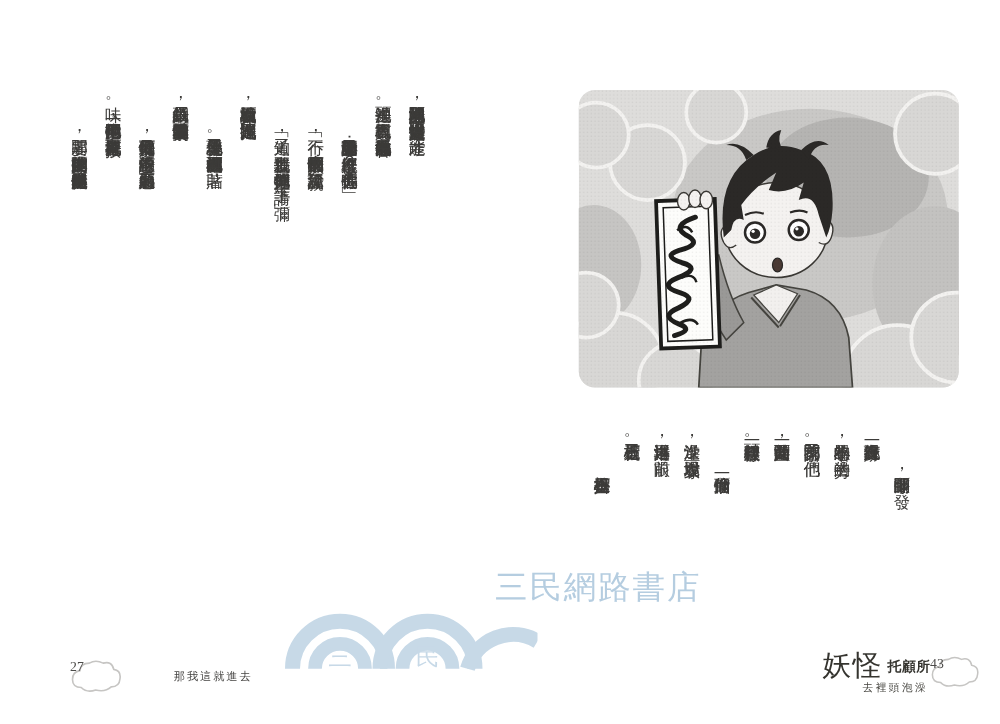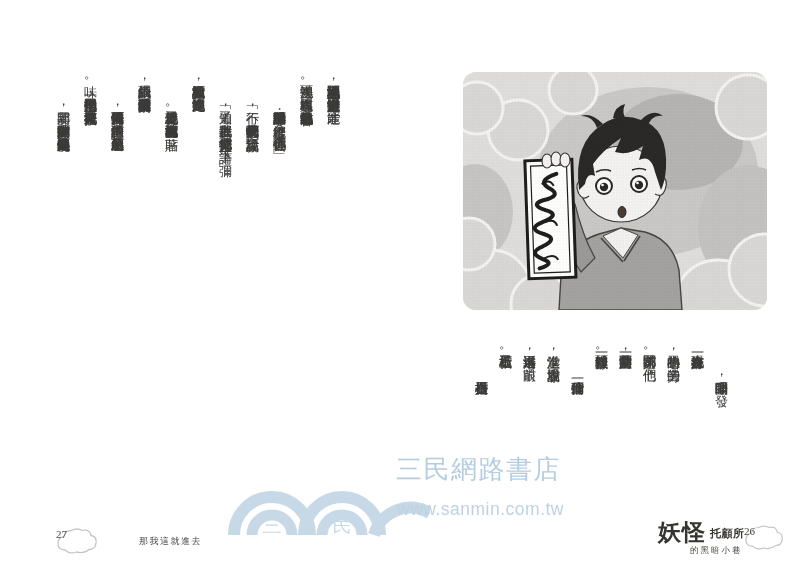--- a/index.html
+++ b/index.html
@@ -31,21 +31,21 @@
     font-size:11px;color:#4c4b49;font-family:"Liberation Serif",serif;
   }
   #badge-27{left:56px;top:527px;width:42px;height:28px;}
   #badge-26{left:744px;top:524px;width:40px;height:27px;}
   #chapter-title{
     position:absolute;left:139px;top:535px;font-size:9px;letter-spacing:1.5px;color:#46454:
   }
   #chapter-title{position:absolute;left:139px;top:535px;font-size:9px;letter-spacing:1.5px;color:#464543;}
   #series-logo{position:absolute;left:658px;top:515px;width:88px;height:42px;color:#35342f;}
   #series-logo .logo-main{
-    position:absolute;left:0;top:2px;font-size:23px;font-weight:700;letter-spacing:1px;
+    position:absolute;left:0;top:2px;font-size:23px;font-weight:400;letter-spacing:1px;
     font-family:"Liberation Serif",serif;
   }
   #series-logo .logo-sub{
     position:absolute;left:52px;top:11px;font-size:11px;font-weight:600;letter-spacing:0.5px;text-align:right;
   }
   #series-logo .logo-subtitle{
     position:absolute;left:32px;top:30px;font-size:8.5px;letter-spacing:2px;color:#45443f;
   }
 
   
@@ -176,36 +176,35 @@
   <svg width="42" height="28" viewBox="0 0 42 28">
     <path d="M9 23 Q2 23 2 16.5 Q2 10.5 8 9.5 Q8.5 3.5 15.5 3.5 Q20.5 0.5 26.5 3.5 Q33.5 1.5 35 8.5 Q41 9.5 40 16 Q39.5 22.5 33 22.5 Q28 27 20.5 25 Q13.5 27.5 9 23 Z" fill="#ffffff" stroke="#c6c5c3" stroke-width="1.3"></path>
   </svg>
   <div class="num">27</div>
 </div>
 <div id="chapter-title">那我這就進去</div>
 
 <div id="series-logo">
   <span class="logo-main">妖怪</span>
   <span class="logo-sub">托顧所</span>
-  <span class="logo-subtitle">的黑暗小巷</span>
+  <span class="logo-subtitle">去裡頭泡澡</span>
 </div>
 <div id="badge-26" class="cloud-badge">
   <svg width="40" height="27" viewBox="0 0 42 28">
     <path d="M9 23 Q2 23 2 16.5 Q2 10.5 8 9.5 Q8.5 3.5 15.5 3.5 Q20.5 0.5 26.5 3.5 Q33.5 1.5 35 8.5 Q41 9.5 40 16 Q39.5 22.5 33 22.5 Q28 27 20.5 25 Q13.5 27.5 9 23 Z" fill="#ffffff" stroke="#c6c5c3" stroke-width="1.3"></path>
   </svg>
-  <div class="num">26</div>
+  <div class="num">43</div>
 </div>
 
 <div id="watermark">
   <svg id="wm-arcs" width="205" height="76" viewBox="0 0 205 76" opacity="0.8">
     <g stroke="#b9d0e2" fill="none">
       <path d="M9 74 A38 38 0 0 1 85 74" stroke-width="12"></path>
       <path d="M27 74 A20 20 0 0 1 67 74" stroke-width="11"></path>
       <path d="M79 74 A38 38 0 0 1 155 74" stroke-width="12"></path>
       <path d="M97 74 A20 20 0 0 1 137 74" stroke-width="11"></path>
       <path d="M149 74 A38 38 0 0 1 205 52" stroke-width="12"></path>
     </g>
     <text x="47" y="71" font-size="19" fill="#b9d0e2" text-anchor="middle" font-family="Liberation Serif,serif">三</text>
     <text x="117" y="71" font-size="19" fill="#b9d0e2" text-anchor="middle" font-family="Liberation Serif,serif">民</text>
   </svg>
   <div id="wm-store">三民網路書店</div>
-  <div id="wm-url">www.sanmin.com.tw</div>
 </div>
 
 </body></html>

